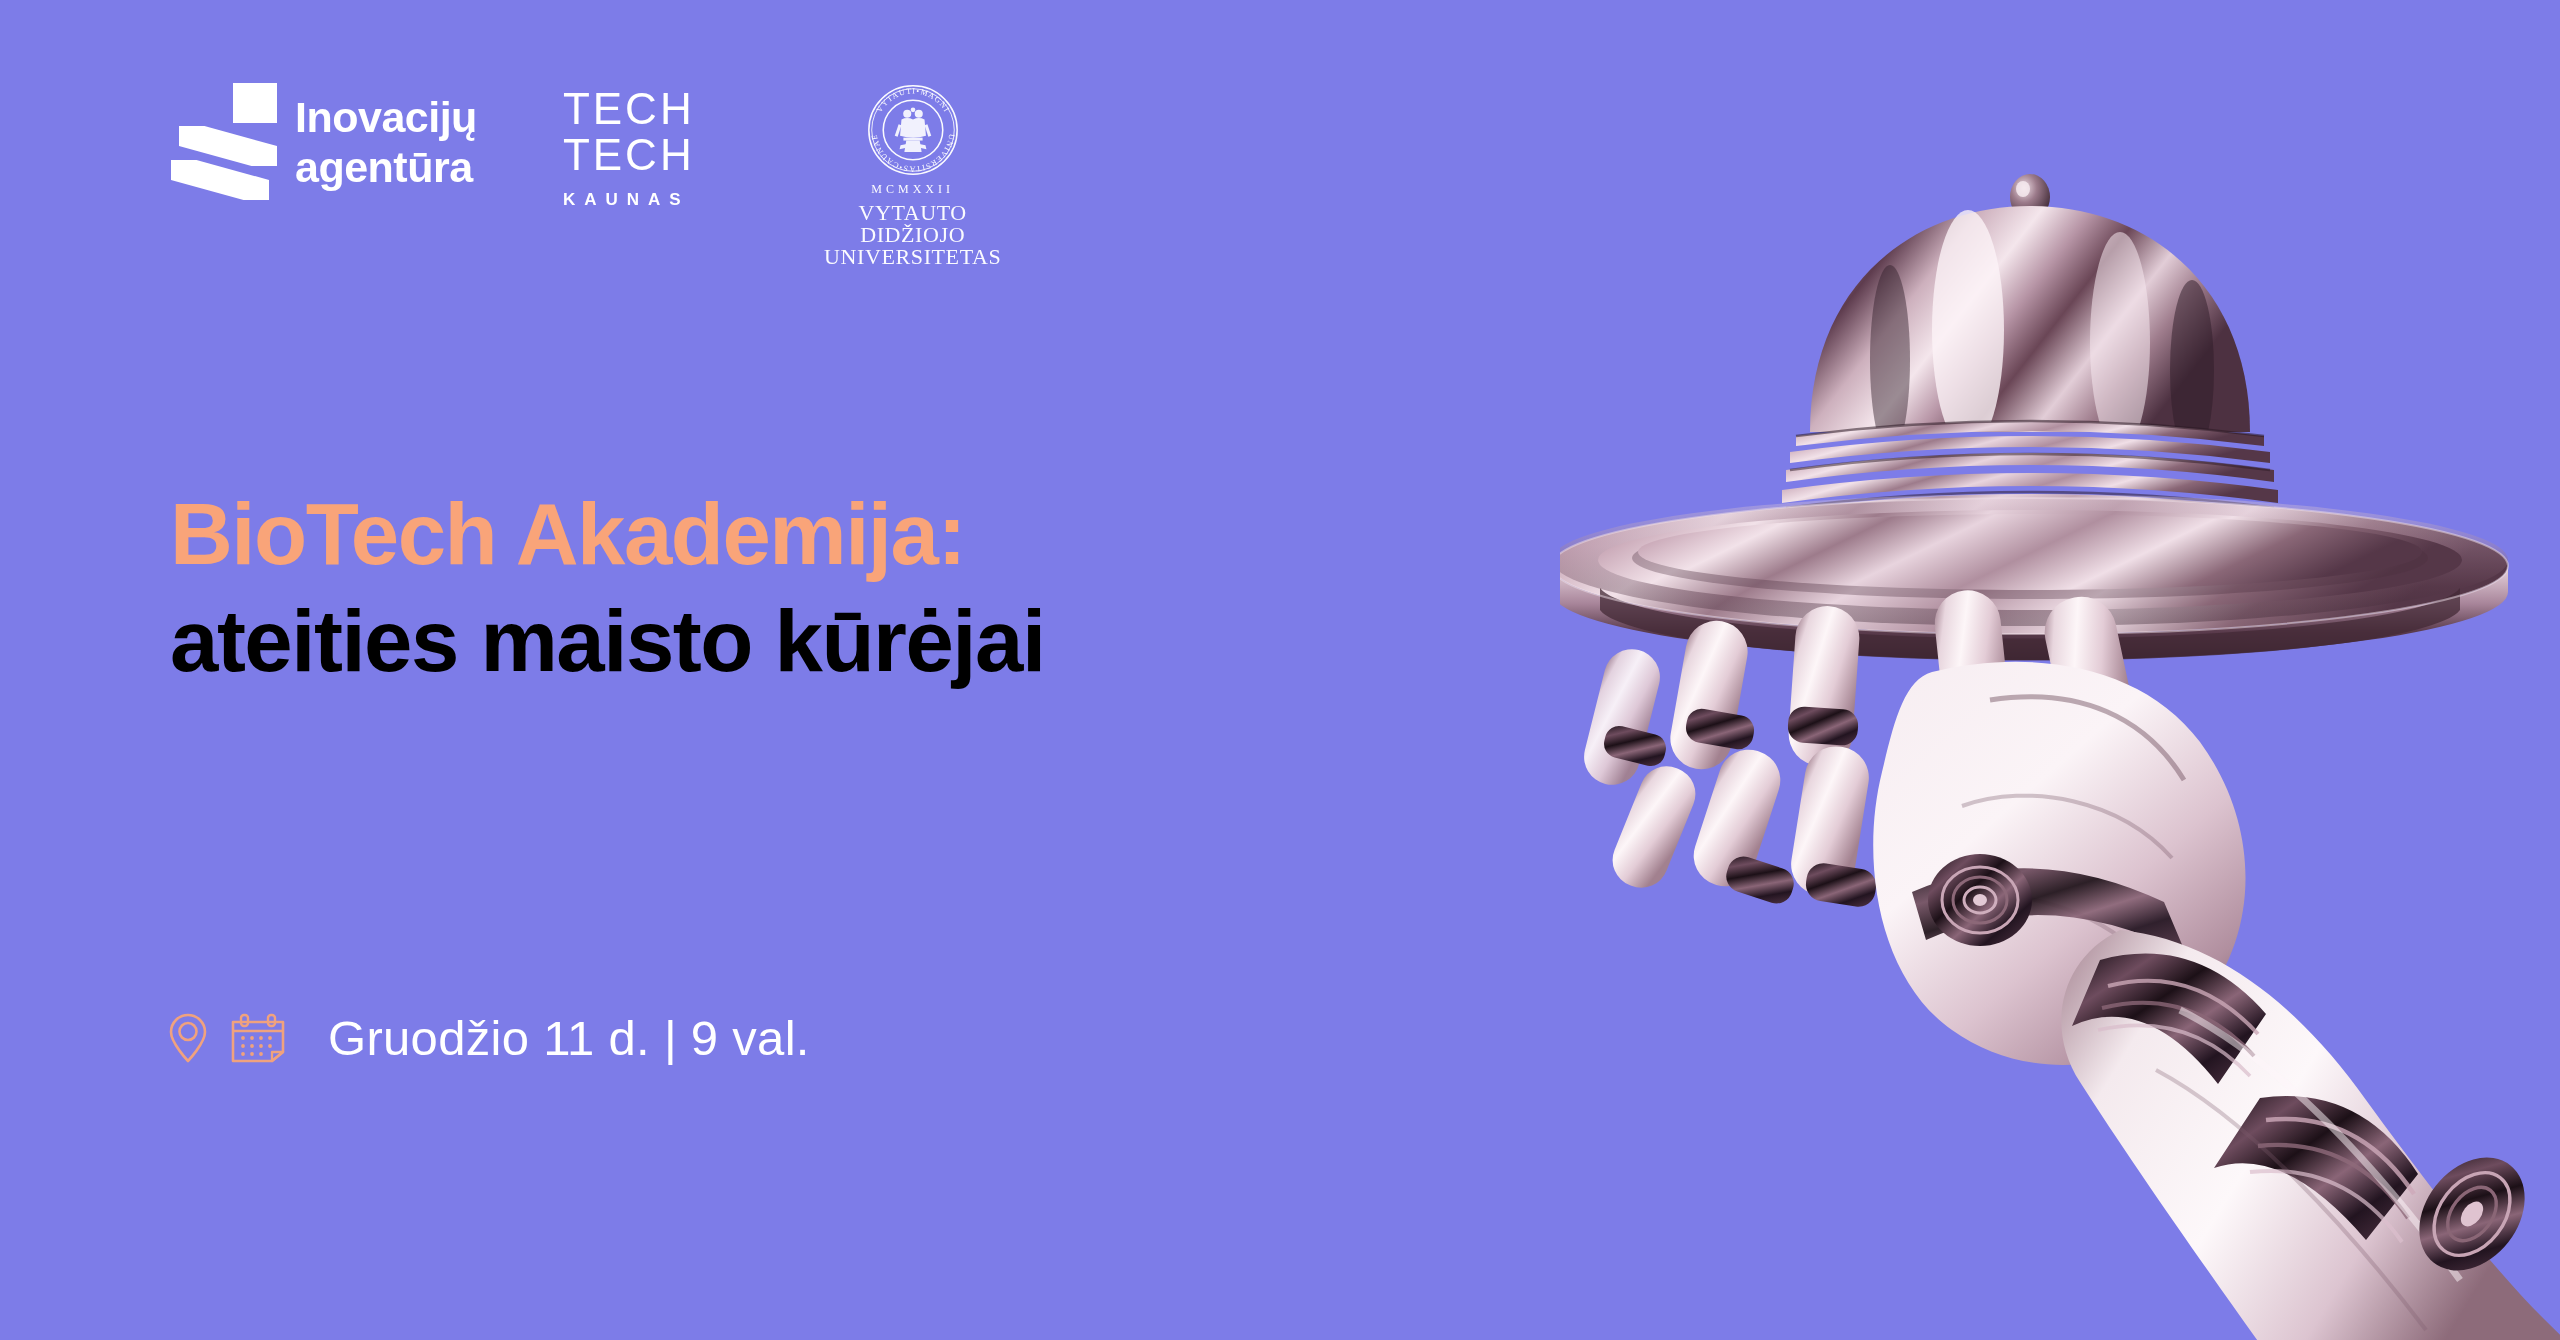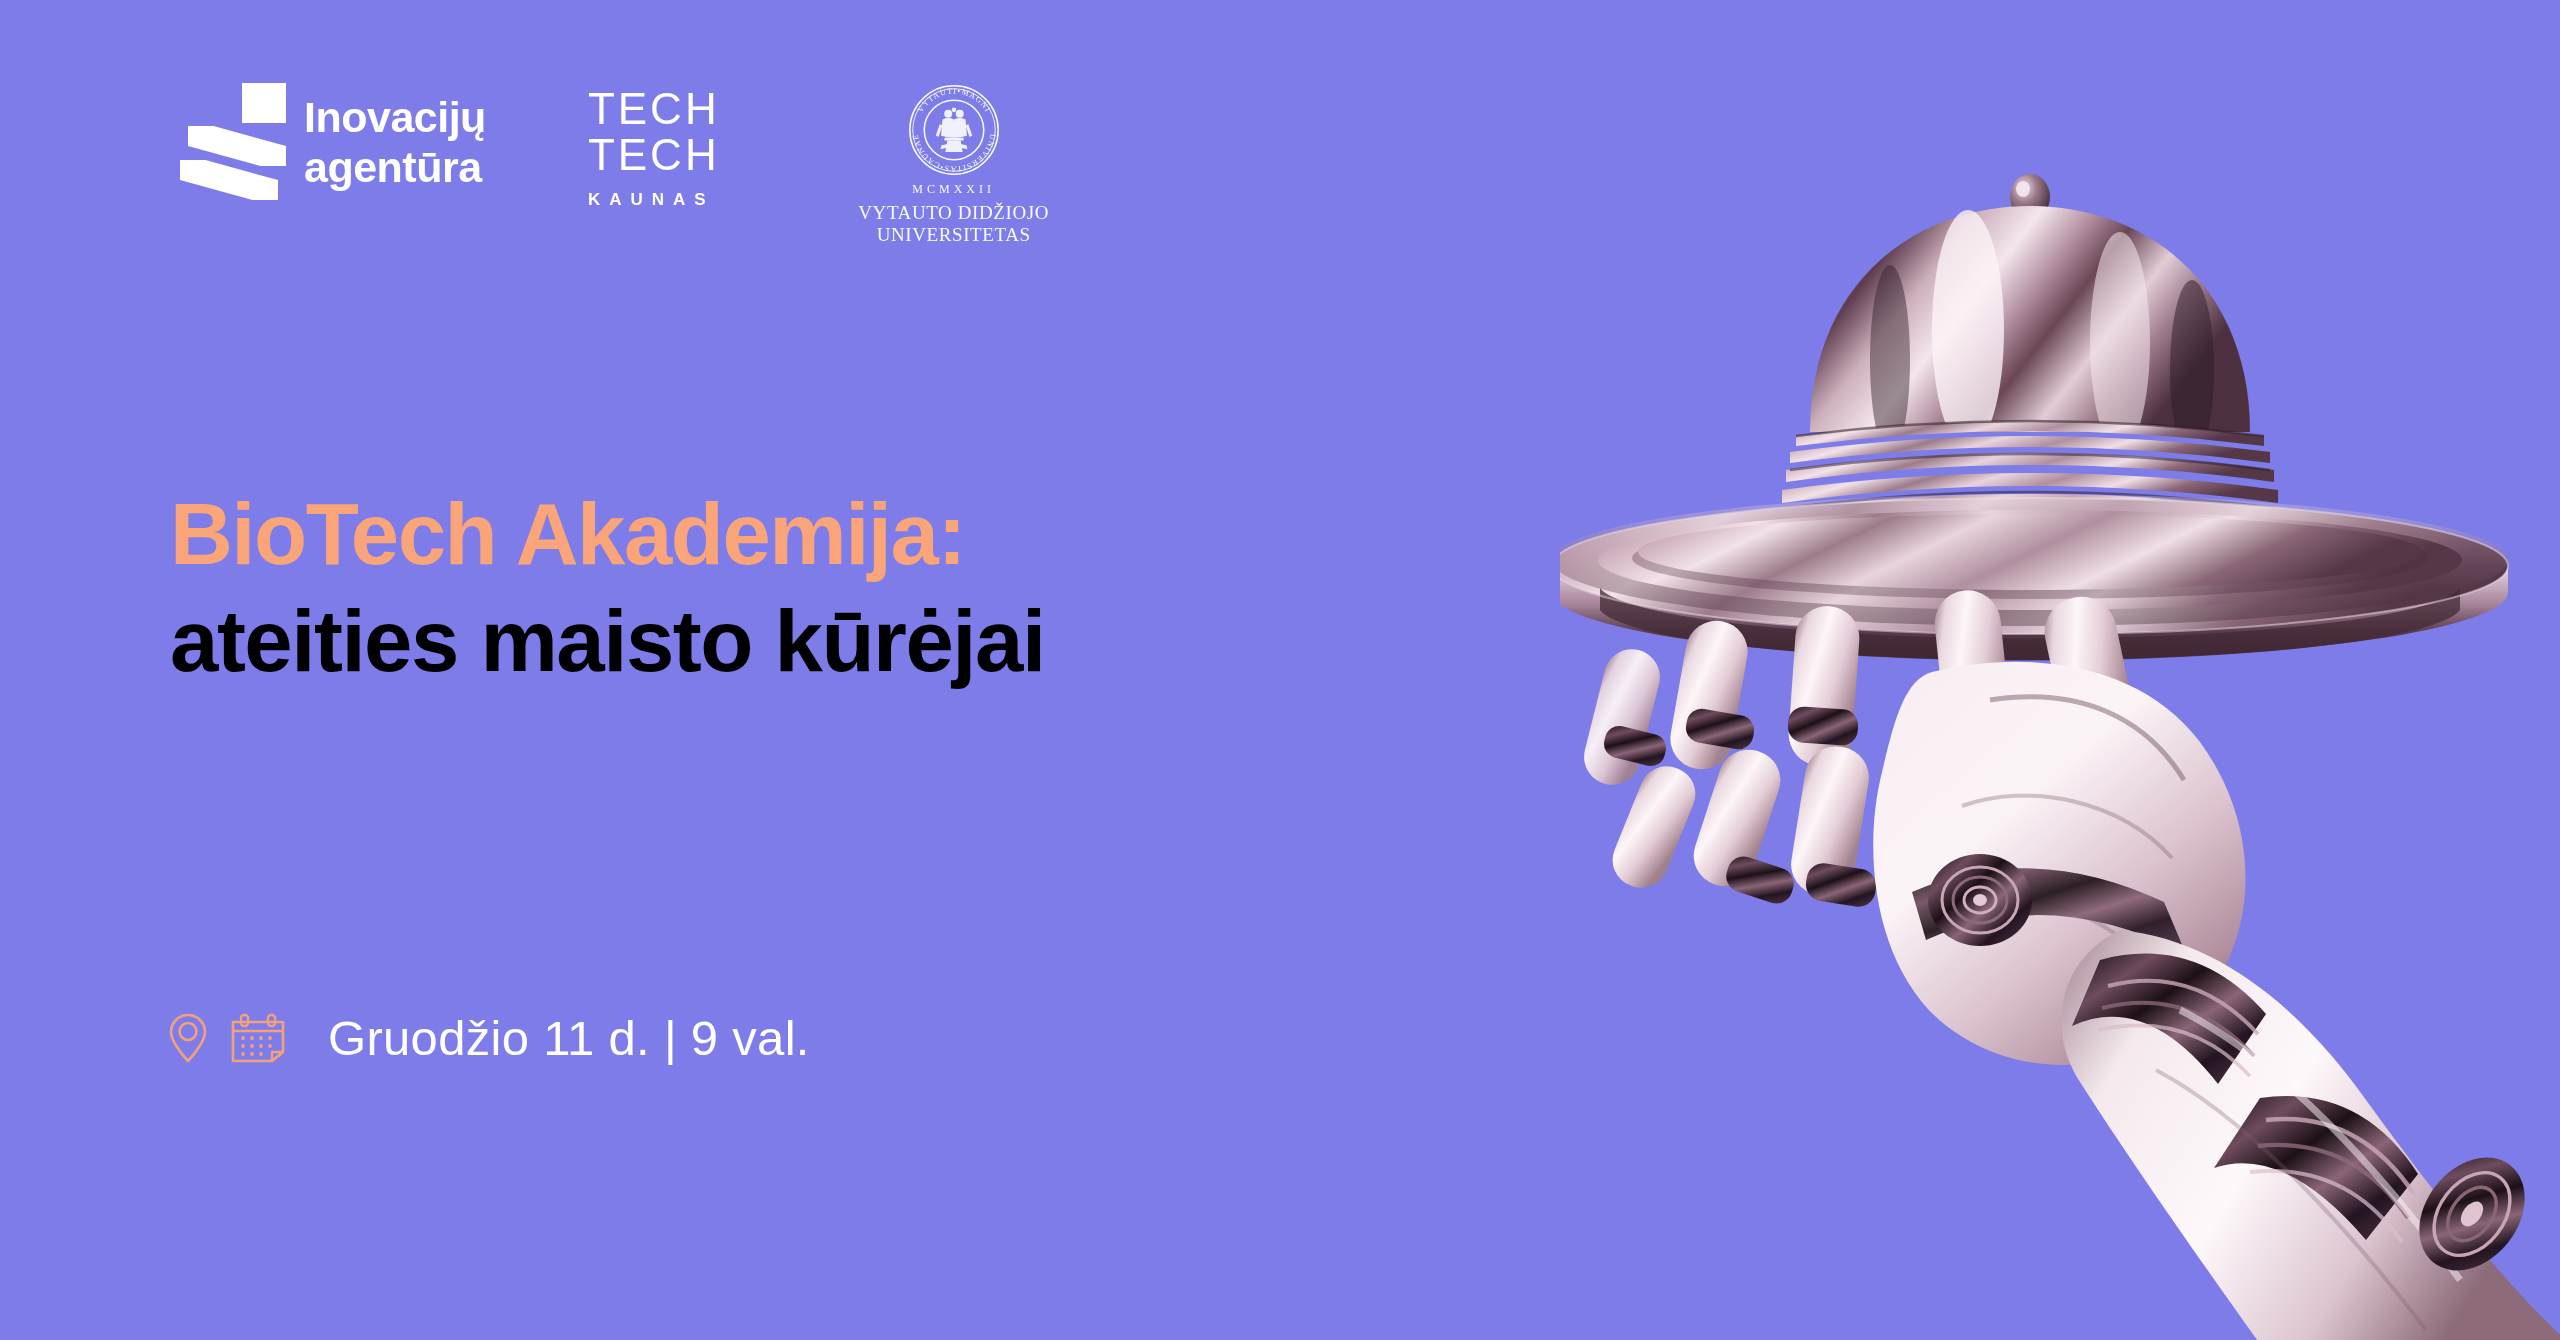--- a/index.html
+++ b/index.html
@@ -14,24 +14,24 @@
   #banner {
     position:absolute; inset:0;
     width:2560px; height:1340px;
     background:#7d7ce8;
     overflow:hidden;
   }
 
   
   #logo-row {
     position:absolute;
-    left:180px; top:82px;
+    left:171px; top:82px;
     display:flex;
     align-items:flex-start;
-    gap:16px;
+    gap:0px;
   }
 
   
   .ia-logo { display:flex; align-items:center; gap:16px; height:120px; }
   .ia-mark { position:relative; width:108px; height:118px; flex:none; }
   .ia-sq {
     position:absolute; background:#ffffff;
     left:62px; top:0px; width:44px; height:40px;
   }
   .ia-bar1, .ia-bar2 {
@@ -96,21 +96,21 @@
   }
   .vdu-year {
     font-family:"Liberation Serif", serif;
     font-size:12px;
     letter-spacing:4px;
     display:block;
     margin-bottom:5px;
   }
   .vdu-name {
     font-family:"Liberation Serif", serif;
-    font-size:19px;
+    font-size:22px;
     line-height:22px;
     letter-spacing:.6px;
     display:block;
   }
 
   
   #headline {
     position:absolute;
     left:170px; top:480px;
     width:1300px;

